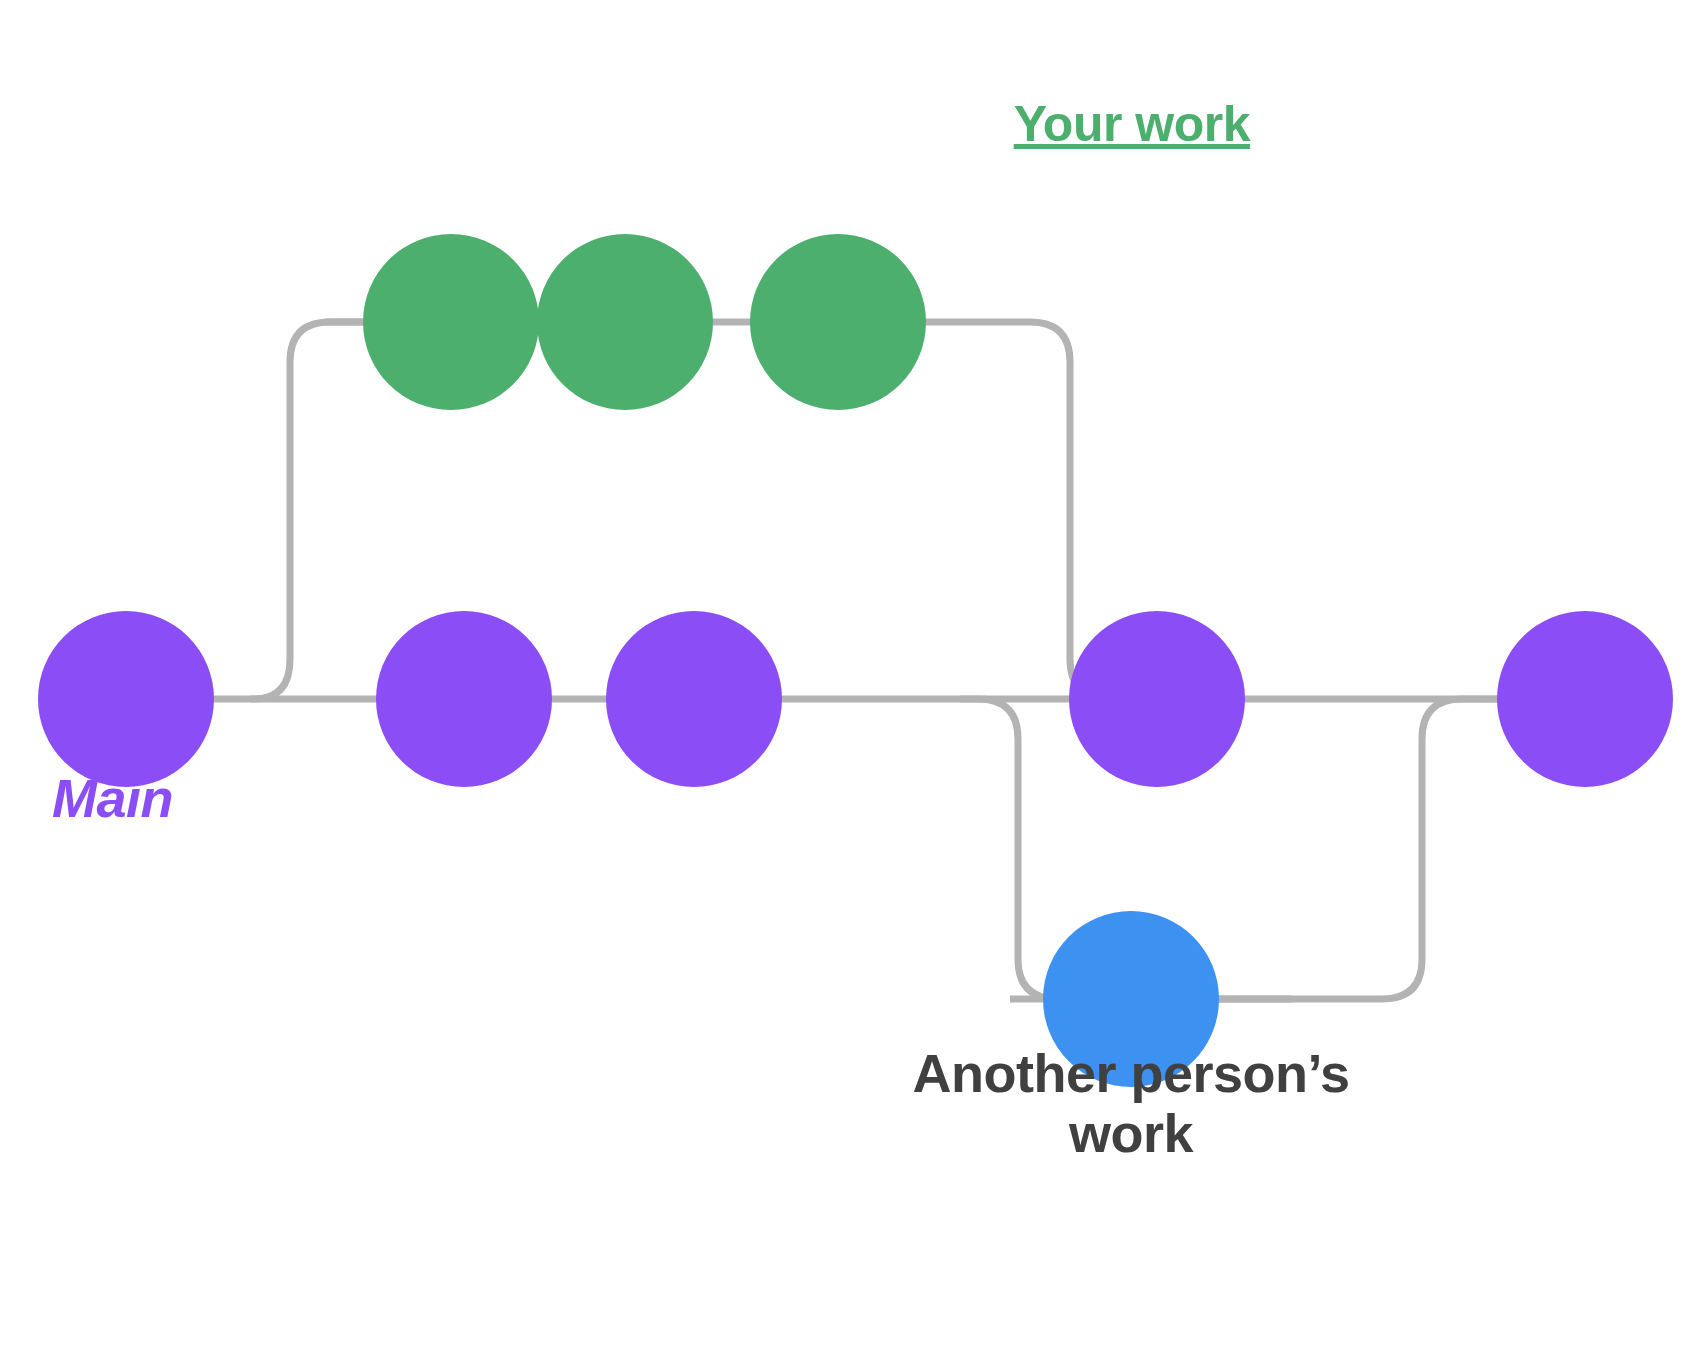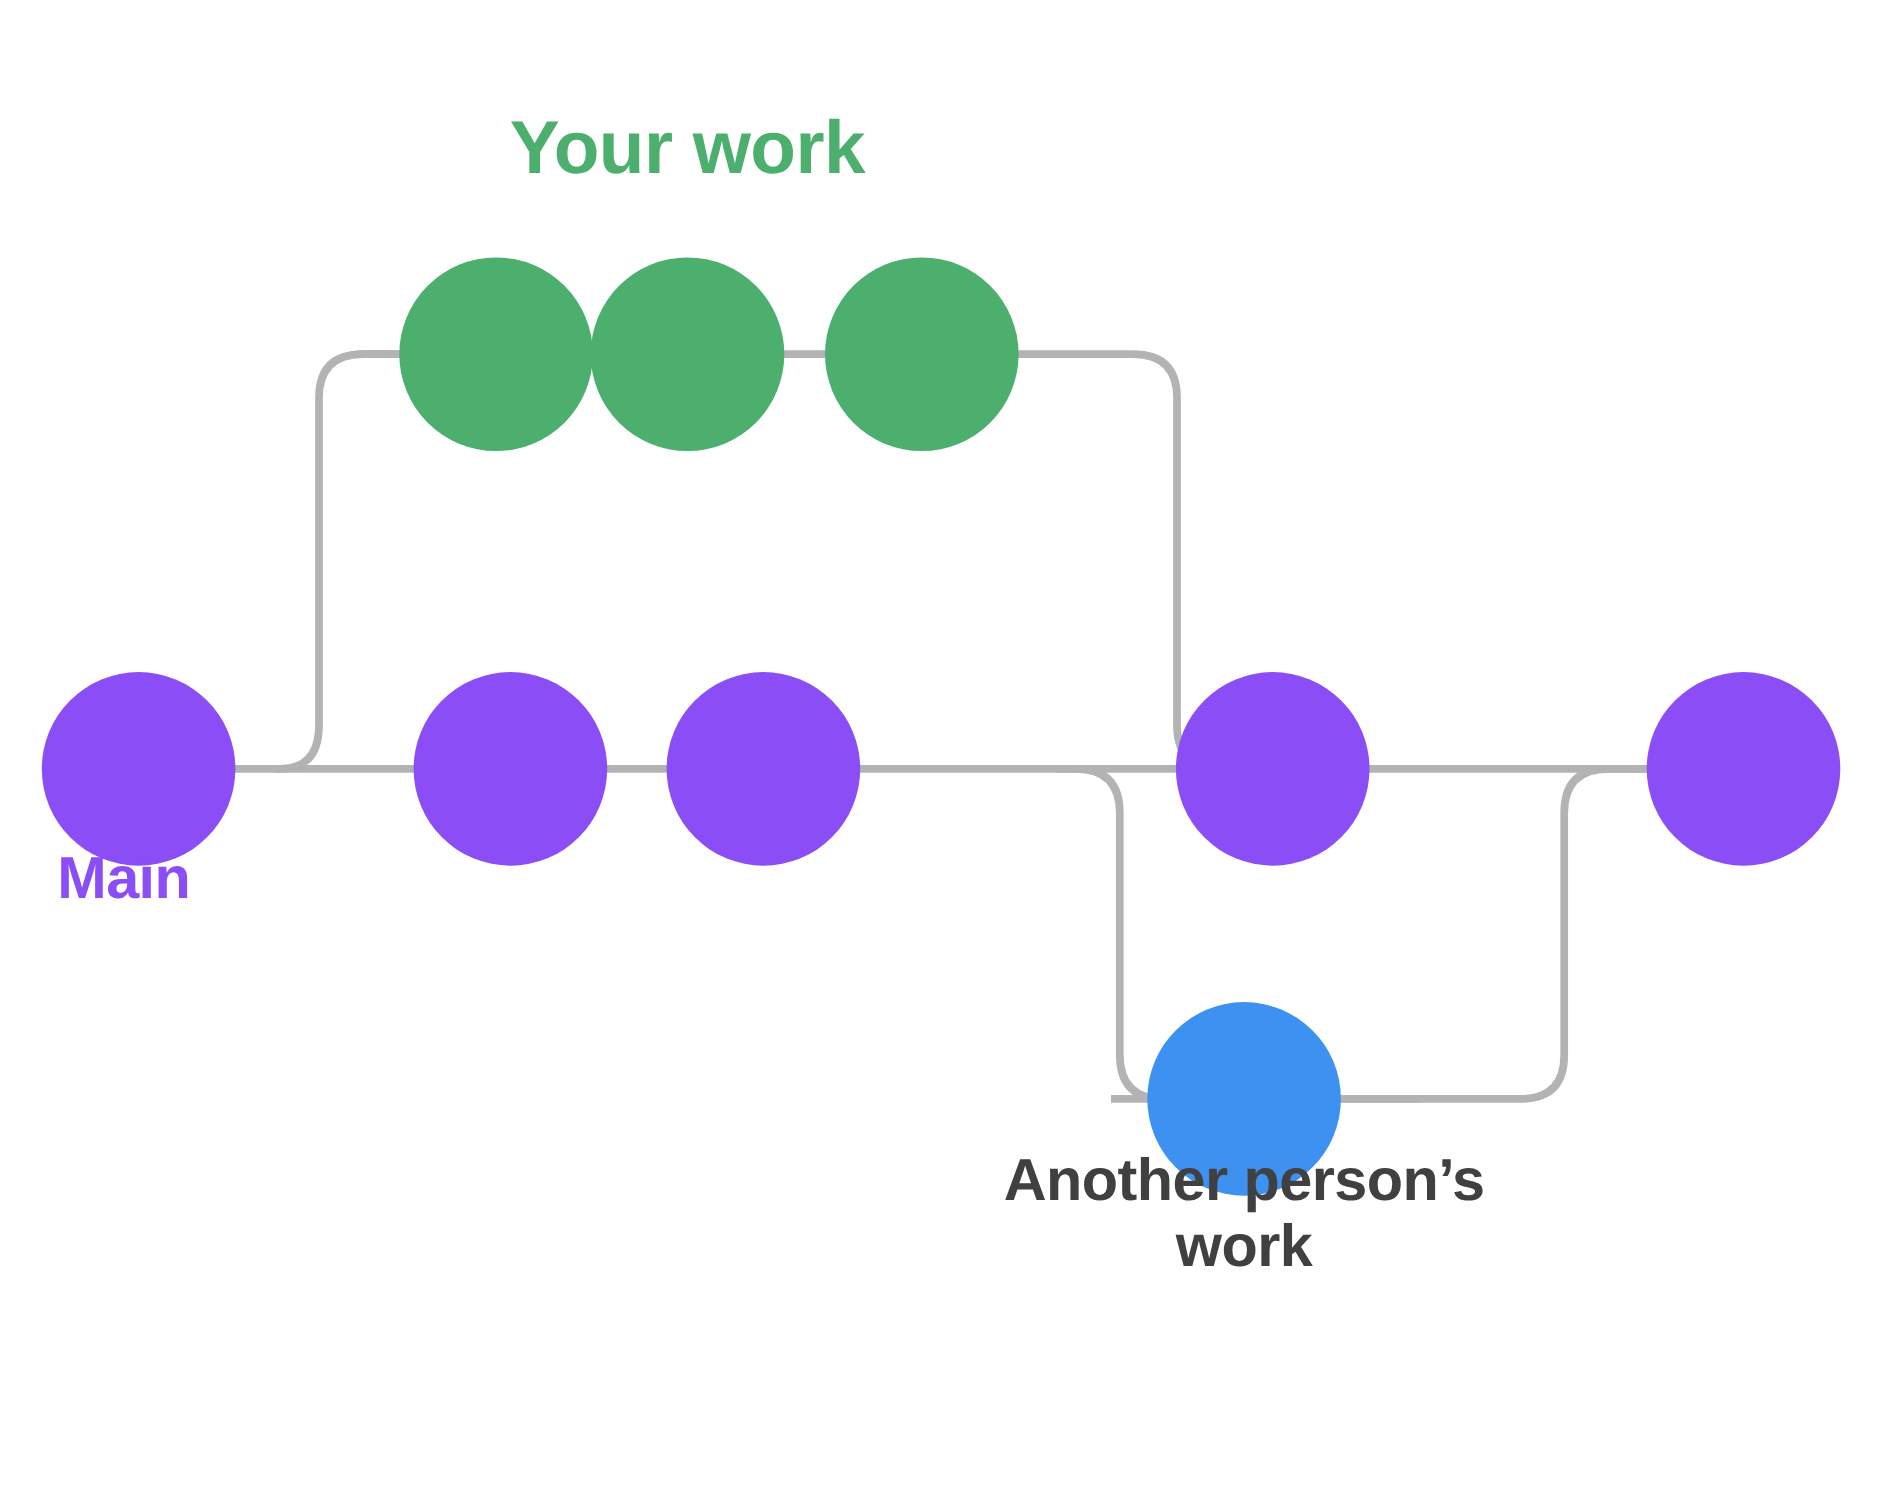--- a/index.html
+++ b/index.html
@@ -31,28 +31,30 @@
     font-family: "Liberation Sans", sans-serif;
     font-weight: bold;
     white-space: pre;
     line-height: 1.12;
     letter-spacing: -0.5px;
   }
   #label-your-work {
     left: 0;
     top: 96px;
     width: 1250px;
-    text-align: center;
-    font-size: 68px;
+    text-align: right;
+    font-size: 50px;
+    text-decoration: underline;
   }
   #label-main {
     left: 52px;
     top: 768px;
     font-size: 54px;
     text-align: left;
+    font-style: italic;
   }
   #label-another-person {
     left: 810px;
     top: 1043px;
     width: 642px;
     text-align: center;
     font-size: 54px;
   }
 </style>
 </head>

